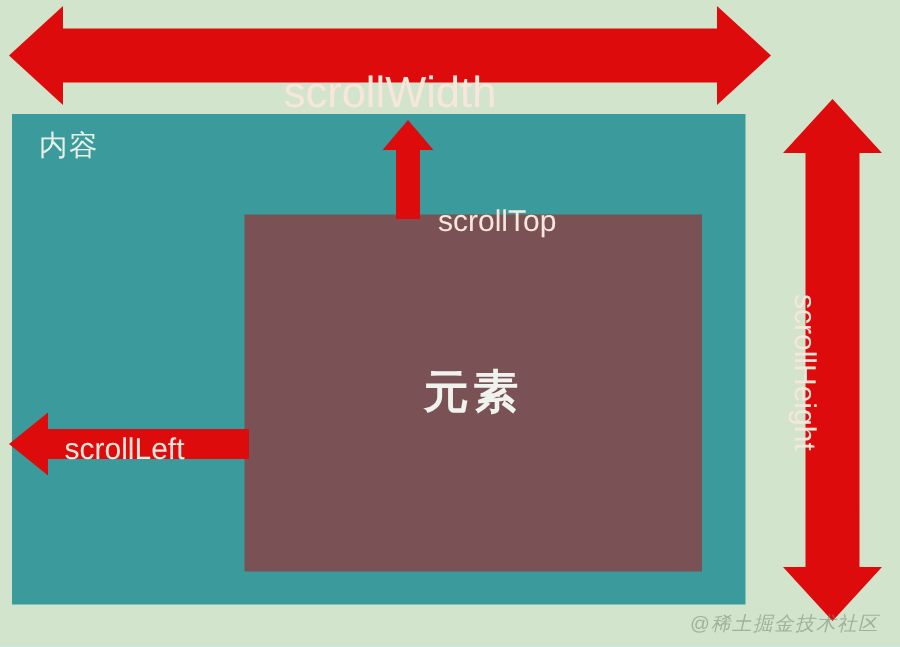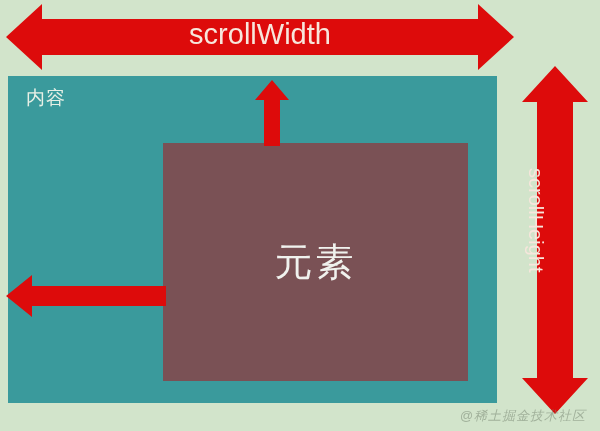--- a/index.html
+++ b/index.html
@@ -40,41 +40,43 @@
     top: 143px;
     width: 305px;
     height: 238px;
     background: #7a5155;
     display: flex;
     align-items: center;
     justify-content: center;
   }
   .element-label {
     color: #f0f2ee;
-    font-size: 38px;
+    font-size: 30px;
     letter-spacing: 3px;
     line-height: 1;
+    font-weight: bold;
   }
 
   
   .arrow-svg {
     position: absolute;
     overflow: visible;
   }
   #scrollwidth-arrow { left: 6px;  top: 4px;  width: 508px; height: 66px; }
   #scrollheight-arrow { left: 522px; top: 66px; width: 66px; height: 348px; }
   #scrolltop-arrow   { left: 255px; top: 80px; width: 34px; height: 66px; }
   #scrollleft-arrow  { left: 6px;  top: 275px; width: 160px; height: 42px; }
 
   
   .arrow-text {
     position: absolute;
     color: #f7e6dc;
     line-height: 1;
     white-space: nowrap;
+    margin-top: 28px;
   }
   #label-scrollwidth {
     left: 0; top: 20px; width: 520px;
     text-align: center;
     font-size: 29px;
   }
   #label-scrolltop {
     left: 292px; top: 110px;
     font-size: 20px;
   }
@@ -129,20 +131,22 @@
   <svg id="scrollheight-arrow" class="arrow-svg" viewBox="0 0 66 348">
     <polygon fill="#dd0b0b" points="33,0 66,36 51,36 51,312 66,312 33,348 0,312 15,312 15,36 0,36"></polygon>
   </svg>
   <div class="arrow-text" id="label-scrollheight">
     <span class="rot">scrollHeight</span>
   </div>
 
   <svg id="scrolltop-arrow" class="arrow-svg" viewBox="0 0 34 66">
     <polygon fill="#dd0b0b" points="17,0 34,20 25,20 25,66 9,66 9,20 0,20"></polygon>
   </svg>
+  <div class="arrow-text" id="label-scrolltop">scrollTop</div>
 
   <svg id="scrollleft-arrow" class="arrow-svg" viewBox="0 0 160 42">
     <polygon fill="#dd0b0b" points="0,21 26,0 26,11 160,11 160,31 26,31 26,42"></polygon>
   </svg>
+  <div class="arrow-text" id="label-scrollleft">scrollLeft</div>
 
   <div class="watermark">@稀土掘金技术社区</div>
 
 </div>
 
 </body></html>

